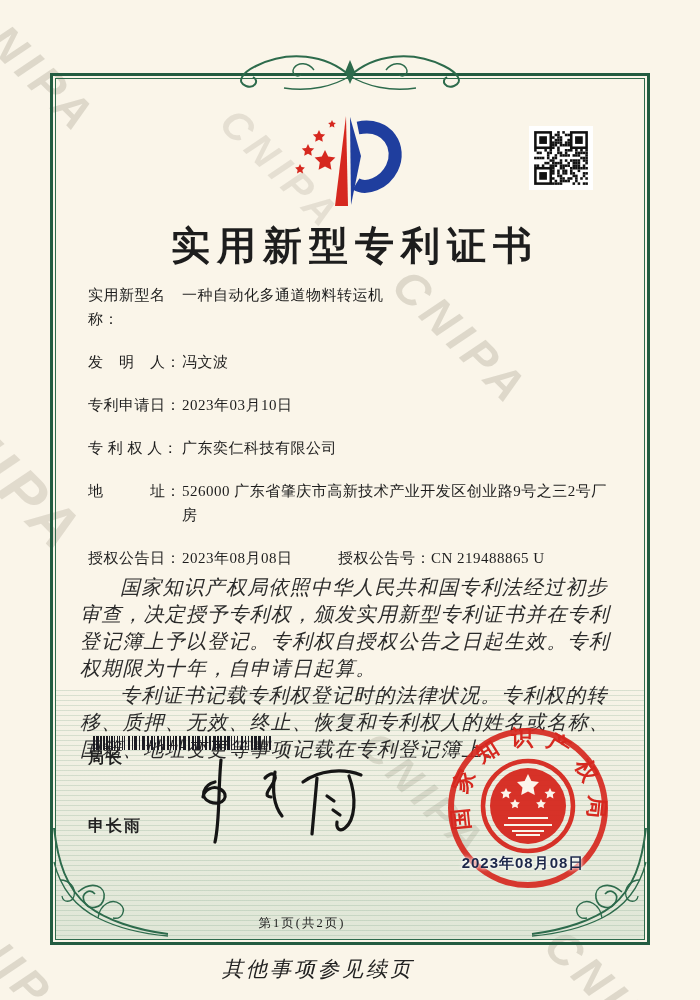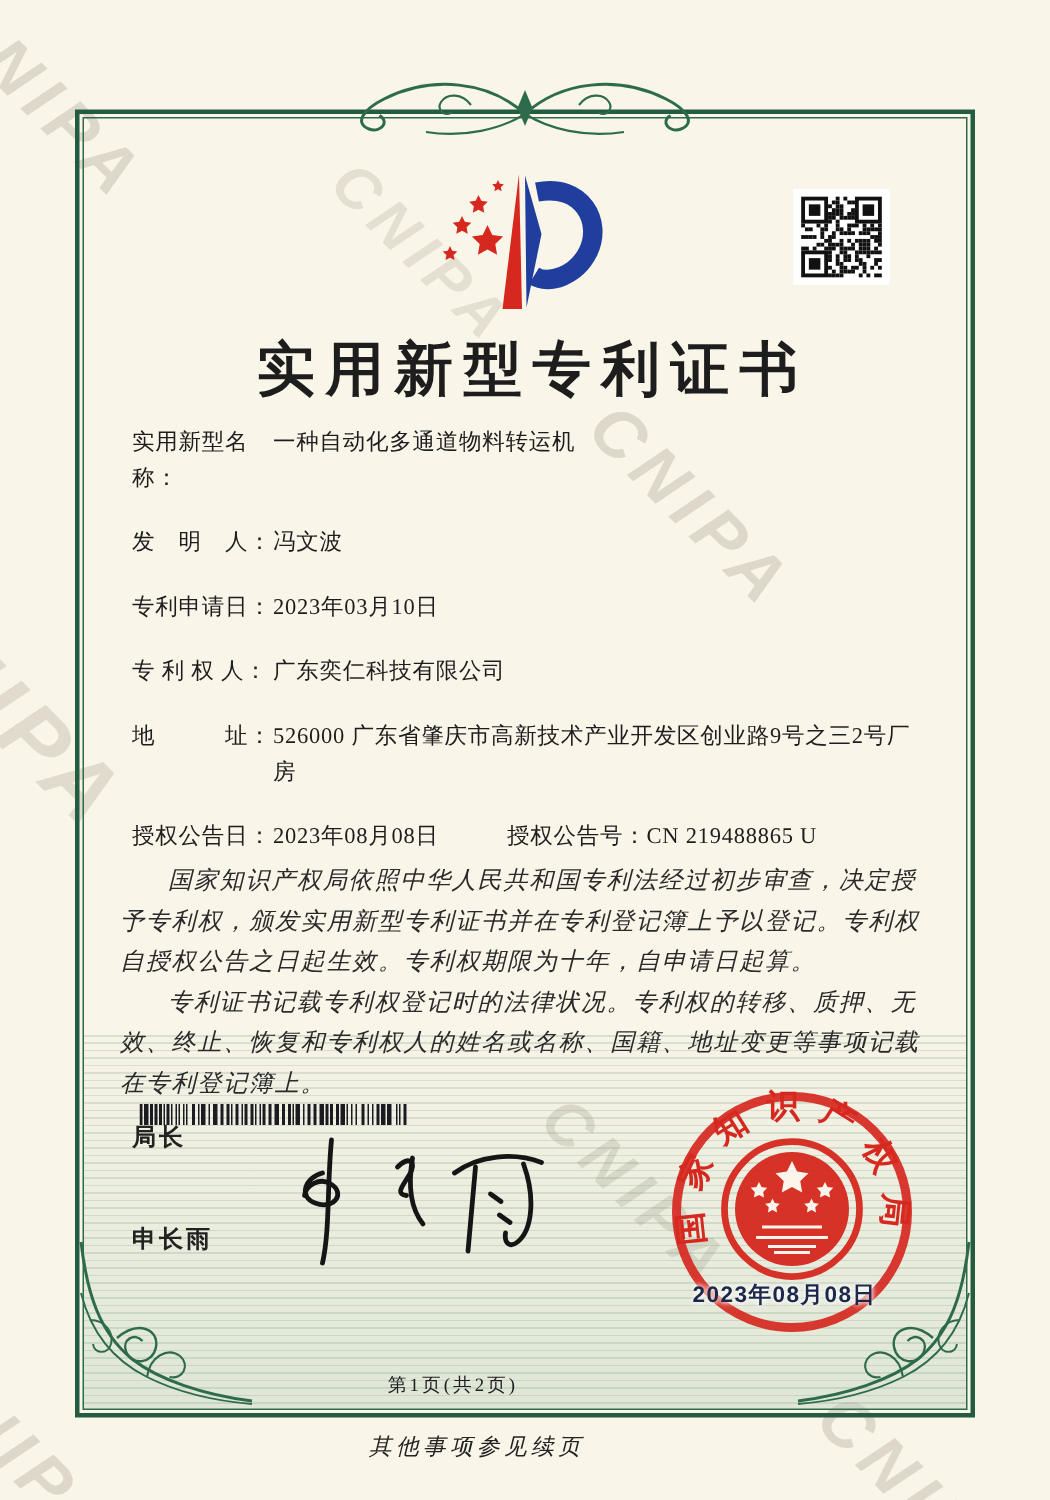--- a/index.html
+++ b/index.html
@@ -38,40 +38,40 @@
     font-size:39px; font-weight:bold; letter-spacing:7px;margin-left:11px;
   }
   .fields{position:absolute; left:88px; top:283px; width:540px; font-size:15px;}
   .frow{margin-bottom:19px; line-height:24px; letter-spacing:0.5px;}
   .flabel{display:inline-block; width:94px; vertical-align:top;}
   .fvalue{display:inline-block; width:430px; vertical-align:top;}
   .frow-grant{position:relative; line-height:24px;}
   .grant2{position:absolute; left:250px; top:0;}
   .body-text{
     position:absolute; left:80px; top:574px; width:544px;
-    font-size:16px; line-height:27px; letter-spacing:1.2px;
+    font-size:20px; line-height:27px; letter-spacing:1.2px;
     font-style:italic; color:#2a2a2a;
   }
   .body-text p{margin:0; text-indent:2em;}
   .barcode{position:absolute; left:93px; top:736px;}
   .signer{position:absolute; left:88px; font-family:"Liberation Sans","DejaVu Sans",sans-serif;
     font-size:16px; font-weight:600; color:#222; letter-spacing:2px;}
   .signer-title{top:748px;} .signer-name{top:816px;}
   .signature{position:absolute; left:185px; top:750px;}
   .seal{position:absolute; left:442px; top:722px;}
   .seal-date{
     position:absolute; left:448px; top:854px; width:150px; text-align:center;
     font-family:"Liberation Sans","DejaVu Sans",sans-serif;
     font-size:15px; font-weight:bold; color:#1c2749; letter-spacing:1px;
     text-shadow:0 0 3px #fff, 0 0 5px #fff;
   }
   .pageinfo{position:absolute; left:0; top:915px; width:604px; text-align:center;
     font-size:12.5px; letter-spacing:2px;}
   .footnote{position:absolute; left:0; top:955px; width:636px; text-align:center;
-    font-size:15px; font-style:italic; letter-spacing:3px; color:#222;}
+    font-size:21px; font-style:italic; letter-spacing:3px; color:#222;}
   .ornament{position:absolute; pointer-events:none;}
 </style>
 </head>
 <body>
 
 <div class="page">
 
   <span class="wm" style="left:-12px; top:-14px;">CNIPA</span>
   <span class="wm" style="left:243px; top:100px; font-size:40px; color:rgba(168,160,144,0.25);">CNIPA</span>
   <span class="wm" style="left:420px; top:258px;">CNIPA</span>

